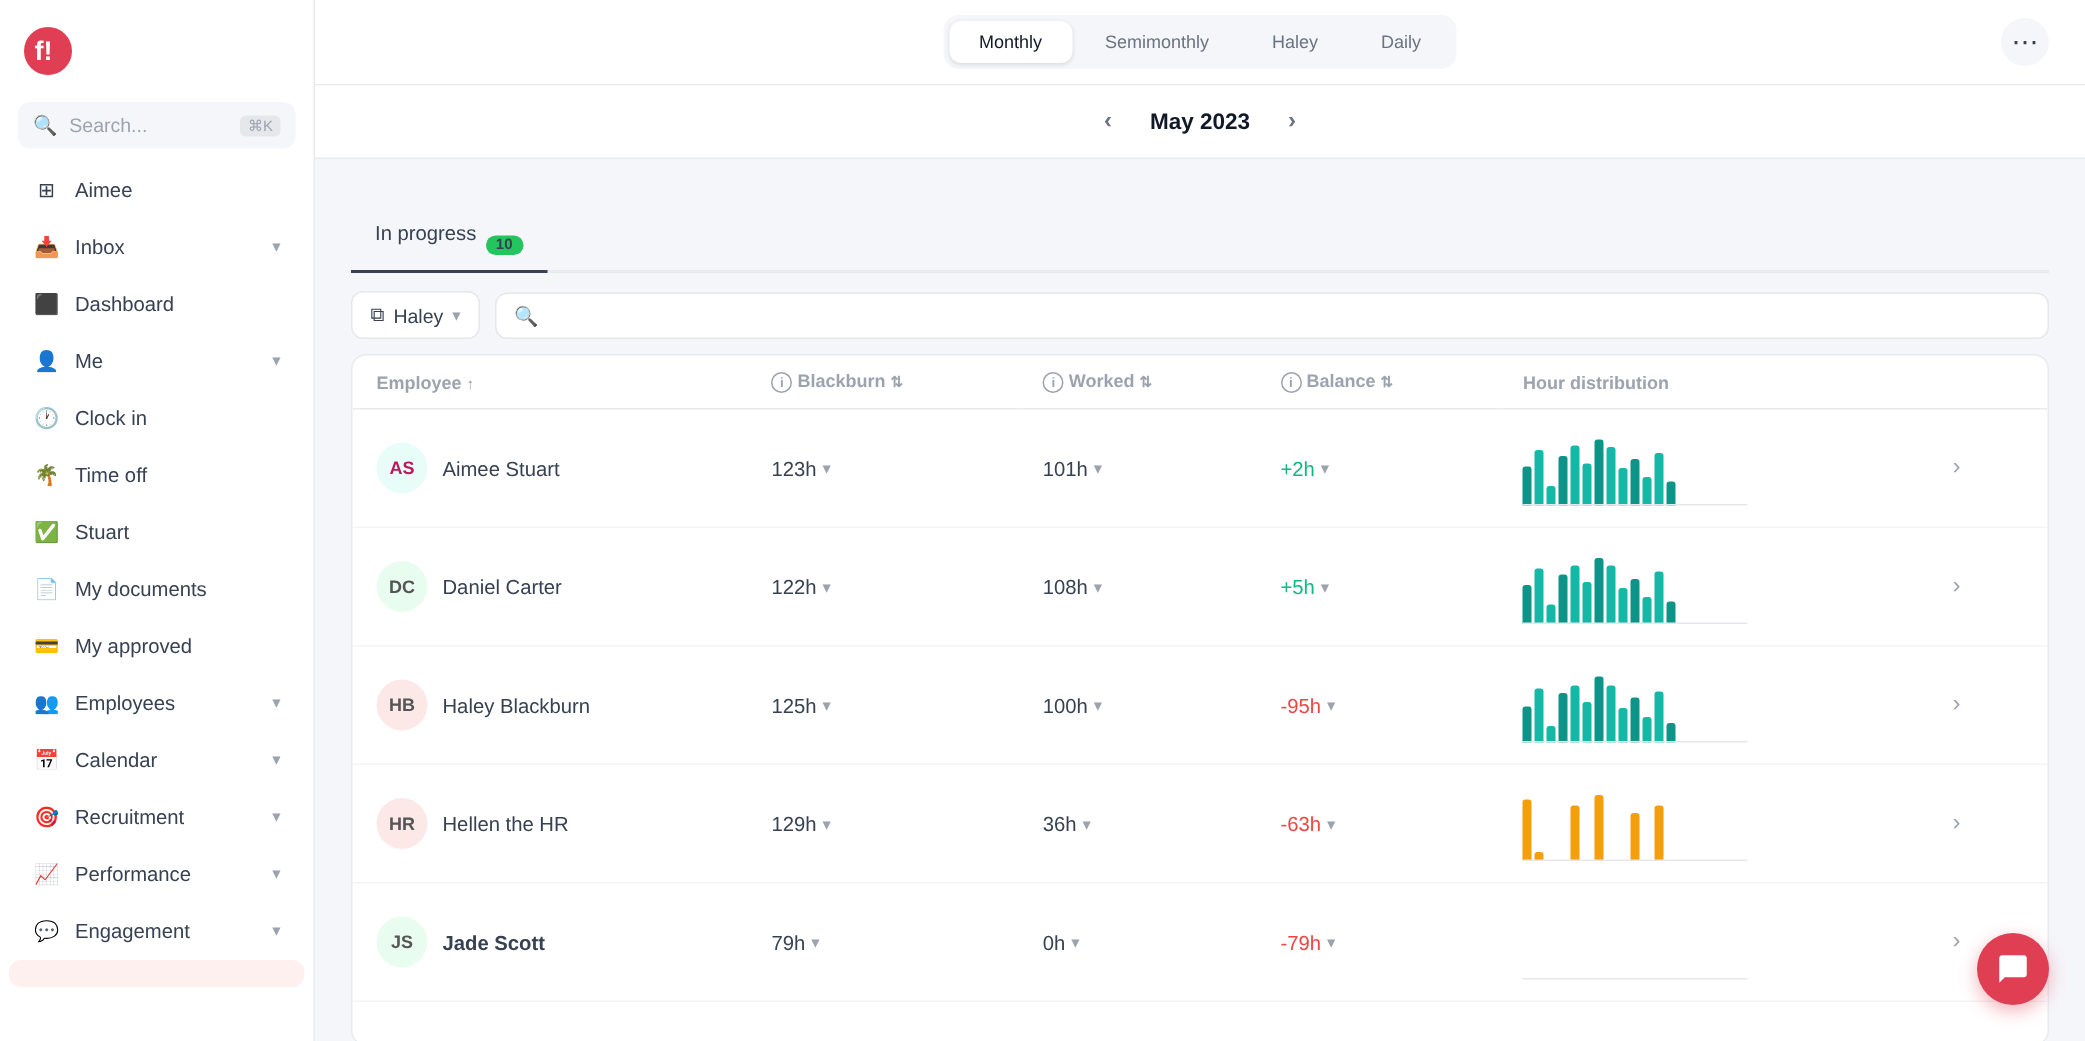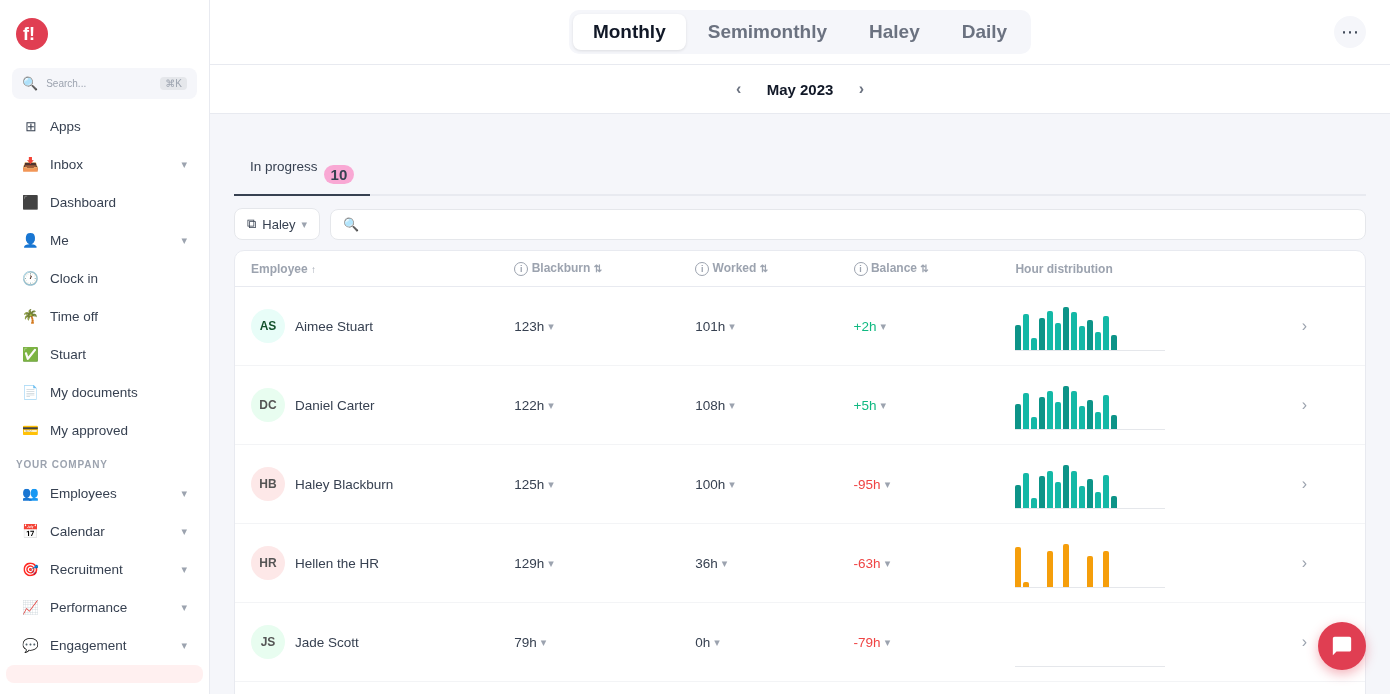--- a/index.html
+++ b/index.html
@@ -29,21 +29,21 @@
     .sidebar-search {
       margin: 0 12px 8px;
       display: flex;
       align-items: center;
       gap: 8px;
       background: #f5f6fa;
       border-radius: 8px;
       padding: 8px 10px;
       cursor: pointer;
     }
-    .sidebar-search-text { color: #9ca3af; font-size: 10px; flex: 1; }
+    .sidebar-search-text { color: #9ca3af; font-size: 13px; flex: 1; }
     .sidebar-search-kbd { font-size: 10px; color: #9ca3af; background: #e5e7eb; border-radius: 4px; padding: 1px 5px; }
 
     .sidebar-section-label {
       font-size: 10px;
       font-weight: 600;
       color: #9ca3af;
       text-transform: uppercase;
       letter-spacing: 0.8px;
       padding: 10px 16px 4px;
     }
@@ -86,22 +86,22 @@
     .period-tabs {
       display: flex;
       background: #f5f6fa;
       border-radius: 10px;
       padding: 4px;
       gap: 2px;
     }
     .period-tab {
       padding: 7px 20px;
       border-radius: 8px;
-      font-size: 19px;
-      font-weight: 700;
+      font-size: 12px;
+      font-weight: 400;
       color: #6b7280;
       cursor: pointer;
       background: transparent;
       border: none;
     }
     .period-tab.active {
       background: #fff;
       color: #111827;
       box-shadow: 0 1px 3px rgba(0,0,0,0.1);
     }
@@ -171,23 +171,23 @@
       margin-bottom: -2px;
       display: flex;
       align-items: center;
       gap: 6px;
     }
     .tab.active {
       color: #374151;
       border-bottom: 2px solid #374151;
     }
     .tab-badge {
-      background: #f9a8d4;
+      background: #22c55e;
       color: #374151;
-      font-size: 15px;
+      font-size: 10px;
       font-weight: 600;
       border-radius: 10px;
       padding: 1px 7px;
       margin-top: 17px;
     }
 
     
     .info-bar {
       font-size: 13px;
       color: #6b7280;
@@ -377,21 +377,21 @@
 
   <div class="sidebar-search">
     <span style="color:#9ca3af;font-size:13px;">🔍</span>
     <span class="sidebar-search-text">Search...</span>
     <span class="sidebar-search-kbd">⌘K</span>
   </div>
 
 
   <div class="sidebar-item">
     <span class="sidebar-item-icon">⊞</span>
-    <span class="sidebar-item-label">Apps</span>
+    <span class="sidebar-item-label">Aimee</span>
   </div>
   <div class="sidebar-item">
     <span class="sidebar-item-icon">📥</span>
     <span class="sidebar-item-label">Inbox</span>
     <span class="sidebar-chevron">▾</span>
   </div>
   <div class="sidebar-item">
     <span class="sidebar-item-icon">⬛</span>
     <span class="sidebar-item-label">Dashboard</span>
   </div>
@@ -414,21 +414,20 @@
   </div>
   <div class="sidebar-item">
     <span class="sidebar-item-icon">📄</span>
     <span class="sidebar-item-label">My documents</span>
   </div>
   <div class="sidebar-item">
     <span class="sidebar-item-icon">💳</span>
     <span class="sidebar-item-label">My approved</span>
   </div>
 
-  <div class="sidebar-section-label">YOUR COMPANY</div>
 
   <div class="sidebar-item">
     <span class="sidebar-item-icon">👥</span>
     <span class="sidebar-item-label">Employees</span>
     <span class="sidebar-chevron">▾</span>
   </div>
   <div class="sidebar-item">
     <span class="sidebar-item-icon">📅</span>
     <span class="sidebar-item-label">Calendar</span>
     <span class="sidebar-chevron">▾</span>
@@ -525,21 +524,21 @@
             <th>
               <span>Hour distribution</span>
             </th>
             <th></th>
           </tr>
         </thead>
         <tbody id="table-body">
         <tr>
               <td>
                 <div class="employee-cell">
-                  <div class="avatar" style="background: rgb(232, 253, 248); color: #14532d;">AS</div>
+                  <div class="avatar" style="background: rgb(232, 253, 248); color: #be185d;">AS</div>
                   <span style="font-weight: 500;">Aimee Stuart</span>
                 </div>
               </td>
               <td>
                 <div class="value-cell">
                   <span>123h</span>
                   <span class="chevron">▾</span>
                 </div>
               </td>
               <td>
@@ -714,21 +713,21 @@
                 </div>
               </td>
               <td>
                 <div class="row-arrow">›</div>
               </td>
             </tr>
             <tr>
               <td>
                 <div class="employee-cell">
                   <div class="avatar" style="background: rgb(232, 253, 240); color: rgb(85, 85, 85);">JS</div>
-                  <span style="font-weight: 400;">Jade Scott</span>
+                  <span style="font-weight: 700;">Jade Scott</span>
                 </div>
               </td>
               <td>
                 <div class="value-cell">
                   <span>79h</span>
                   <span class="chevron">▾</span>
                 </div>
               </td>
               <td>
                 <div class="value-cell">

